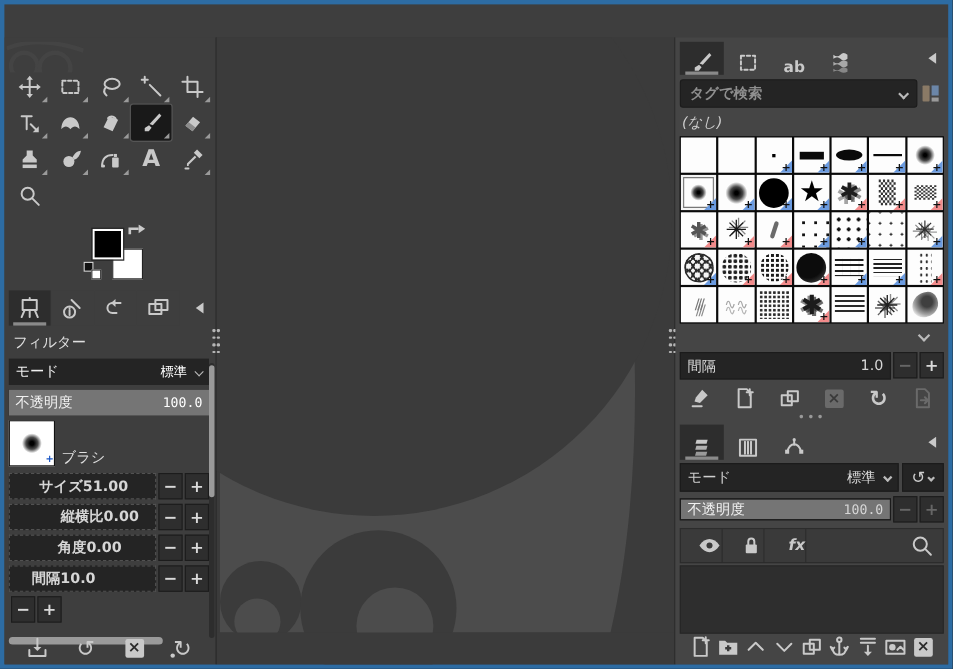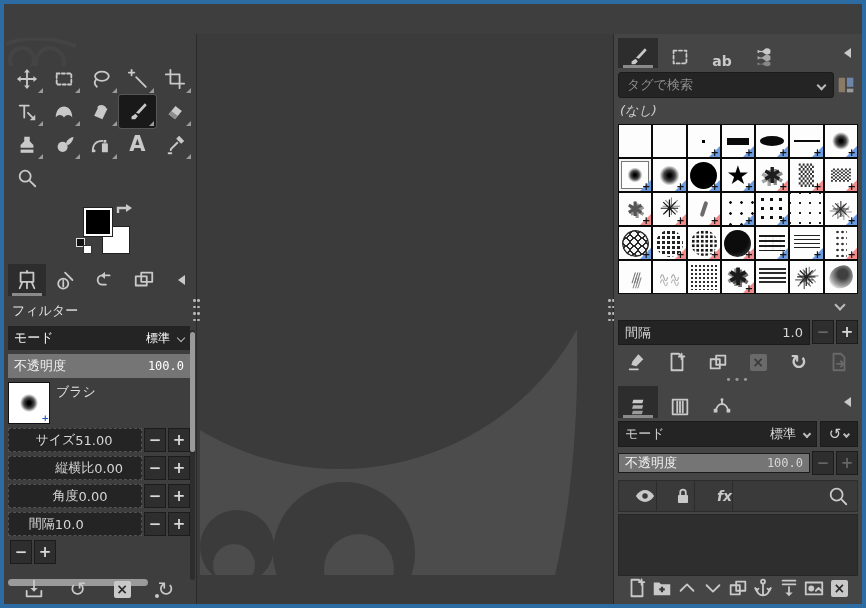--- a/index.html
+++ b/index.html
@@ -46,30 +46,30 @@
   .dtab-menu { margin-left:auto; display:flex; align-items:center; justify-content:center; width:22px; }
 
   .dock-title { position:absolute; top:268px; left:8px; font-size:13px; color:#e0e0e0; }
 
   .topts { position:absolute; top:292px; left:4px; width:182px; }
   .row { position:relative; height:24px; margin-bottom:4px; background:#242424; display:flex; align-items:center; overflow:hidden; }
   .row .fill { position:absolute; top:0; left:0; bottom:0; background:#757575; }
   .row .lbl { position:relative; padding-left:6px; color:#f0f0f0; z-index:1; white-space:nowrap; }
   .row .val { position:relative; margin-left:auto; padding-right:6px; color:#fff; z-index:1; font-family:"DejaVu Sans Mono", monospace; font-size:12px; }
   .srow { display:flex; margin-bottom:4px; height:24px; }
-  .srow .scale { position:relative; flex:1; background:#242424; border:1px dashed #525252; display:flex; align-items:center; overflow:hidden; }
+  .srow .scale { position:relative; flex:1; background:#242424; border:1px dashed #525252; display:flex; align-items:center; overflow:hidden;font-weight:bold; }
   .spin { width:22px; height:24px; margin-left:2px; background:#2e2e2e; border:1px solid #1c1c1c; color:#d9d9d9; display:flex; align-items:center; justify-content:center; font-size:15px; font-weight:bold; }
   .spin.off { color:#666; }
   .mode-chev { position:relative; z-index:1; margin:0 6px 0 2px; width:6px; height:6px; border-right:1.5px solid #bbb; border-bottom:1.5px solid #bbb; transform:rotate(45deg); flex:none; }
 
   .brushbox { display:flex; margin-bottom:4px; }
   .bthumb { width:42px; height:42px; background:#fff; border:1px solid #111; position:relative; flex:none; }
   .bthumb::after { content:""; position:absolute; inset:8px; border-radius:50%; background:radial-gradient(closest-side,#000 15%, rgba(0,0,0,.7) 45%, rgba(0,0,0,0) 75%); }
   .bthumb .bplus { position:absolute; right:0; bottom:0; font-size:9px; color:#1a56c4; font-weight:bold; }
-  .binfo { flex:1; margin-left:4px; display:flex; flex-direction:column; justify-content:space-between; }
+  .binfo { flex:1; margin-left:4px; display:flex; flex-direction:column; justify-content:space-between;margin-top:24px; }
   .binfo .cap { color:#e0e0e0; padding:1px 2px; }
   .bname { background:#1d1d1d; border:1px dashed #525252; color:#e8e8e8; font-family:"DejaVu Sans Mono", monospace; font-size:12px; padding:3px 6px; }
 
   .vscroll { position:absolute; top:296px; right:1px; width:5px; height:250px; background:#2d2d2d; border-radius:3px; }
   .vscroll .thumb { position:absolute; top:2px; left:0; width:5px; height:120px; background:#9a9a9a; border-radius:3px; }
   .hscroll { position:absolute; top:545px; left:4px; width:140px; height:7px; background:#9a9a9a; border-radius:4px; }
   .lfoot { position:absolute; bottom:2px; left:0; width:192px; height:26px; display:flex; align-items:center; justify-content:space-around; padding:0 8px; }
   .ibtn { width:26px; height:24px; display:flex; align-items:center; justify-content:center; }
   .xbox { width:17px; height:17px; background:#c9c9c9; color:#2b2b2b; font-weight:bold; font-size:14px; display:flex; align-items:center; justify-content:center; border-radius:2px; }
   .reset-dot { position:relative; }
@@ -79,21 +79,21 @@
   .canvas { position:absolute; top:30px; left:192px; width:418px; height:570px; background:#3b3b3b; border-left:1px solid #2a2a2a; border-right:1px solid #2a2a2a; }
   .pane-dots { position:absolute; width:7px; height:22px; display:grid; grid-template-columns:3px 3px; gap:1px; align-content:space-between; }
   .pane-dots i { width:2.5px; height:2.5px; background:#b5b5b5; border-radius:50%; display:block; }
 
   
   .rdock { position:absolute; top:30px; left:610px; width:248px; height:570px; background:#454545; }
   .rtabs { display:flex; padding:4px 4px 0 4px; height:34px; }
   .rtab { width:40px; margin-right:2px; display:flex; align-items:flex-end; justify-content:center; position:relative; }
   .rtab.sel { background:#2d2d2d; }
   .rtab.sel::after { content:""; position:absolute; bottom:0; left:5px; right:5px; height:3px; background:#8a8a8a; }
-  .searchrow { display:flex; align-items:center; margin:4px 4px 0 4px; height:26px; }
+  .searchrow { display:flex; align-items:center; margin:4px 4px 0 4px; height:26px;font-weight:bold; }
   .entry { flex:1; height:26px; background:#242424; border:1px solid #1b1b1b; border-radius:3px; display:flex; align-items:center; padding:0 8px; color:#8f8f8f; }
   .entry .chev { margin-left:auto; width:7px; height:7px; }
   .tagfilter-ic { width:24px; display:flex; justify-content:center; }
   .tagnone { padding:4px 6px 2px 6px; font-style:italic; color:#cfcfcf; }
 
   .bgrid { margin:2px 4px 0 4px; background:#0a0a0a; border:1px solid #0a0a0a; display:grid; grid-template-columns:repeat(7,1fr); gap:2px; }
   .bcell { height:32px; background:#fdfdfd; position:relative; display:flex; align-items:center; justify-content:center; overflow:hidden; }
   .bcell.sel { box-shadow:inset 0 0 0 2px #f4f4f4, inset 0 0 0 3px #777; }
   .bcell::before { content:""; position:absolute; right:0; bottom:0; width:0; height:0; display:none; border-left:11px solid transparent; border-bottom:11px solid #6b9be0; }
   .bcell.b-blue::before { display:block; border-bottom-color:#6b9be0; }

